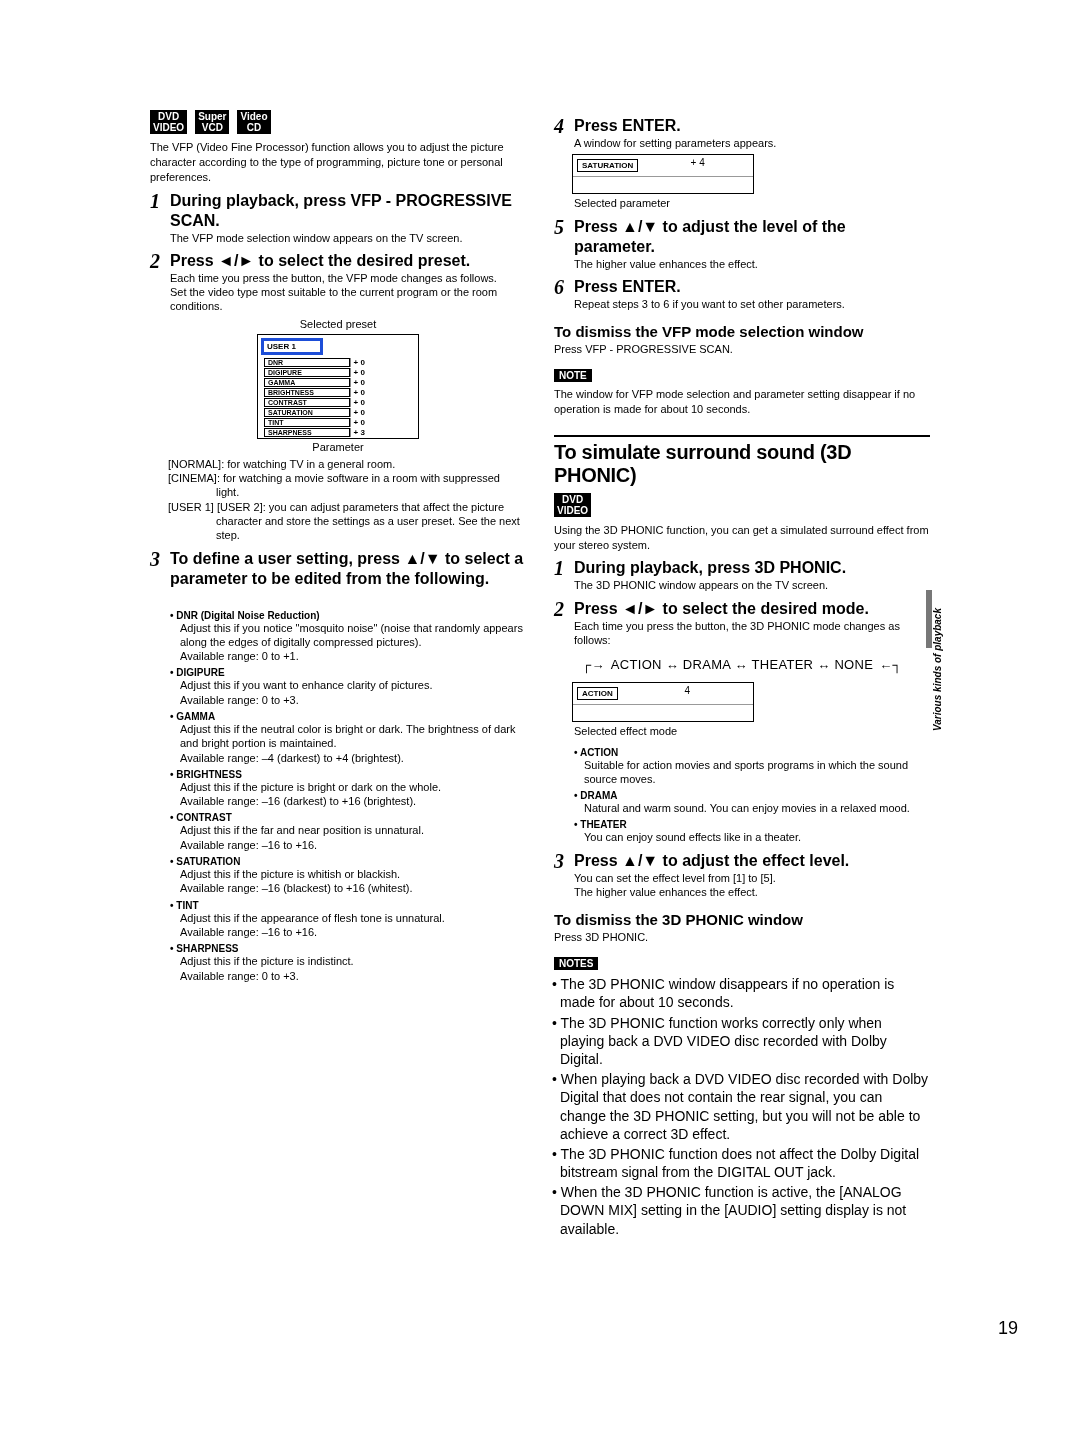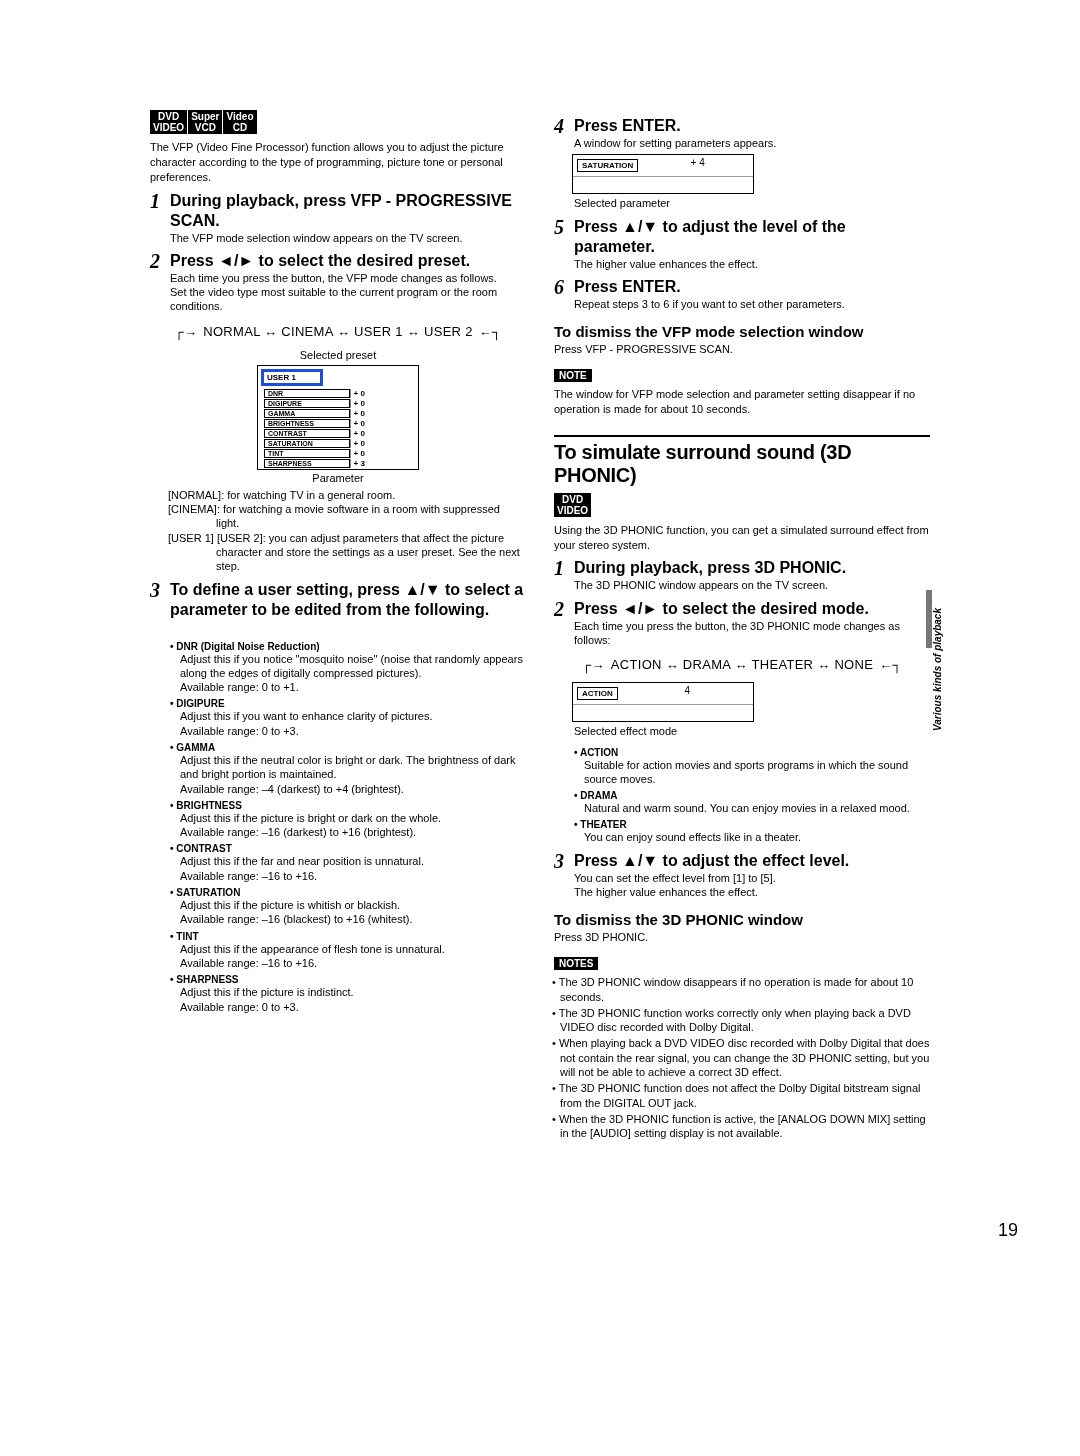--- a/index.html
+++ b/index.html
@@ -30,21 +30,21 @@
     padding-top: 4px;
     margin-bottom: 6px;
   }
   .sub-title {
     font-size: 15px;
     font-weight: bold;
     font-family: "Arial Narrow", Arial, sans-serif;
     margin-top: 12px;
     margin-bottom: 2px;
   }
-  .badge-row { display: flex; gap: 1px; margin-bottom: 6px; }
+  .badge-row { display: flex; gap: 8px; margin-bottom: 6px; }
   .badge {
     background: #000;
     color: #fff;
     font-size: 10px;
     font-weight: bold;
     text-align: center;
     line-height: 1.1;
     padding: 1px 3px;
     display: flex;
     flex-direction: column;
@@ -106,21 +106,21 @@
     padding: 1px 3px;
     width: 50px;
     font-size: 8px;
     margin:3px;
   }
   .param-table .row { display:flex; margin:1px 6px;}
   .param-table .cell-l { border:1px solid #000; padding:0 3px; flex:1.4; font-size:7px;}
   .param-table .cell-r { border-left:1px solid #888; padding:0 3px; flex:1; font-size:8px;}
   
   ul.bullets { margin:2px 0 2px 16px; padding:0; }
-  ul.bullets li { font-size:11px; line-height:1.3; margin-bottom:2px; list-style: none; text-indent:-8px;}
+  ul.bullets li { font-size:14px; line-height:1.3; margin-bottom:2px; list-style: none; text-indent:-8px;}
   ul.bullets li::before{content:"• ";}
   .note-tag {
     background:#000; color:#fff; font-size:10px; font-weight:bold;
     padding:1px 5px; display:inline-block; margin:6px 0 3px 0;
   }
   .osd-box {
     border:1px solid #000; width:180px; font-size:10px; margin:4px 0 2px 18px;
   }
   .osd-top { display:flex; border-bottom:1px solid #999;}
   .osd-top div:first-child{ border:1px solid #000; margin:4px; padding:1px 4px; font-size:8px; font-weight:bold; flex:0 0 auto;}
@@ -168,23 +168,20 @@
 
     <div class="step">
       <div class="step-num">2</div>
       <div class="step-body">
         <div class="step-head">Press ◄/► to select the desired preset.</div>
         <div class="step-text">Each time you press the button, the VFP mode changes as follows.</div>
         <div class="step-text">Set the video type most suitable to the current program or the room conditions.</div>
       </div>
     </div>
 
-    <div class="arrow-cycle indent">
-      <span>┌→</span><span class="chain">NORMAL ↔ CINEMA ↔ USER 1 ↔ USER 2</span><span>←┐</span>
-    </div>
 
     <div class="caption">Selected preset</div>
     <div class="param-table">
       <div class="hdr">USER 1</div>
       <div id="tbl-rows">
           <div class="row">
             <div class="cell-l">DNR</div>
             <div class="cell-r">+ 0</div>
           </div>
           <div class="row">

